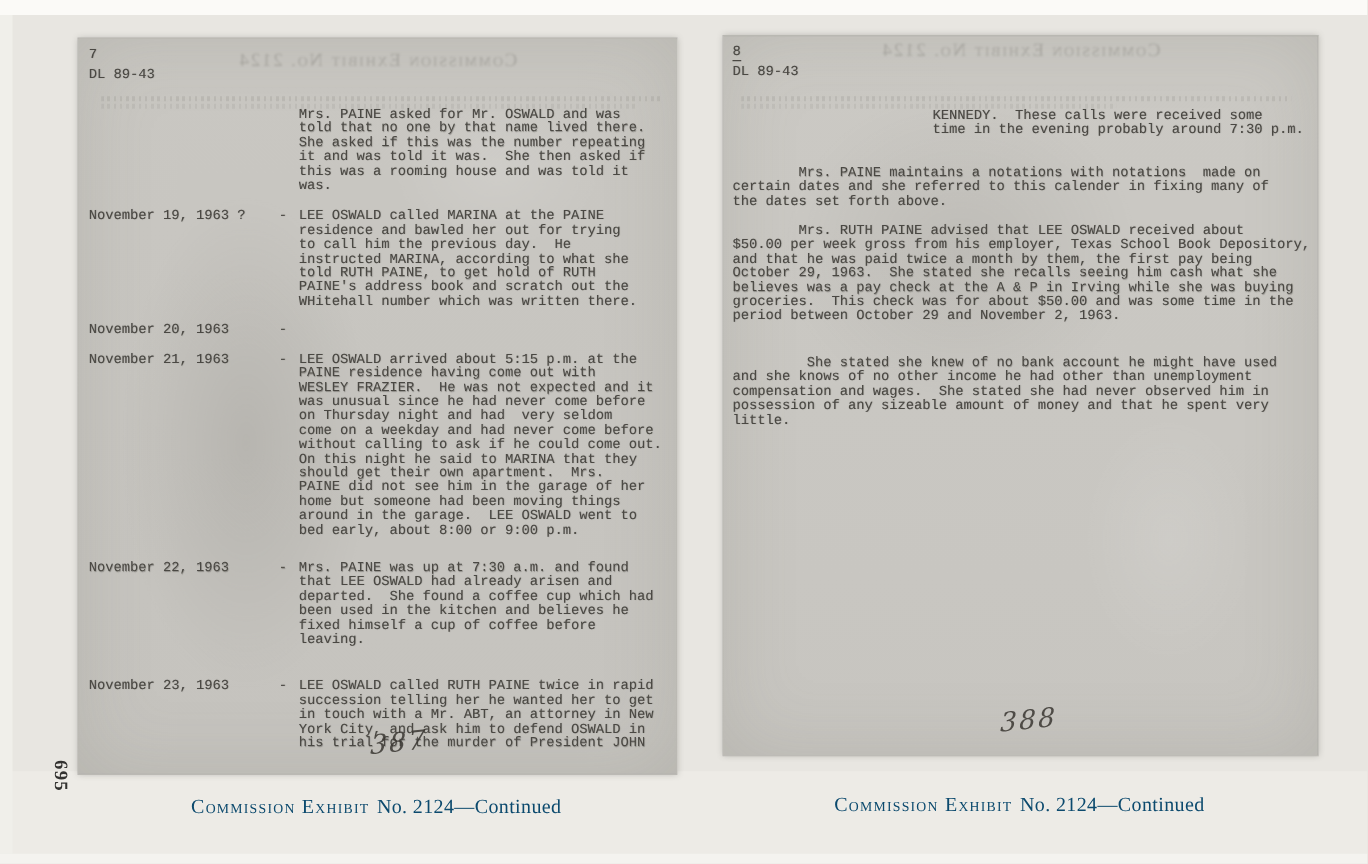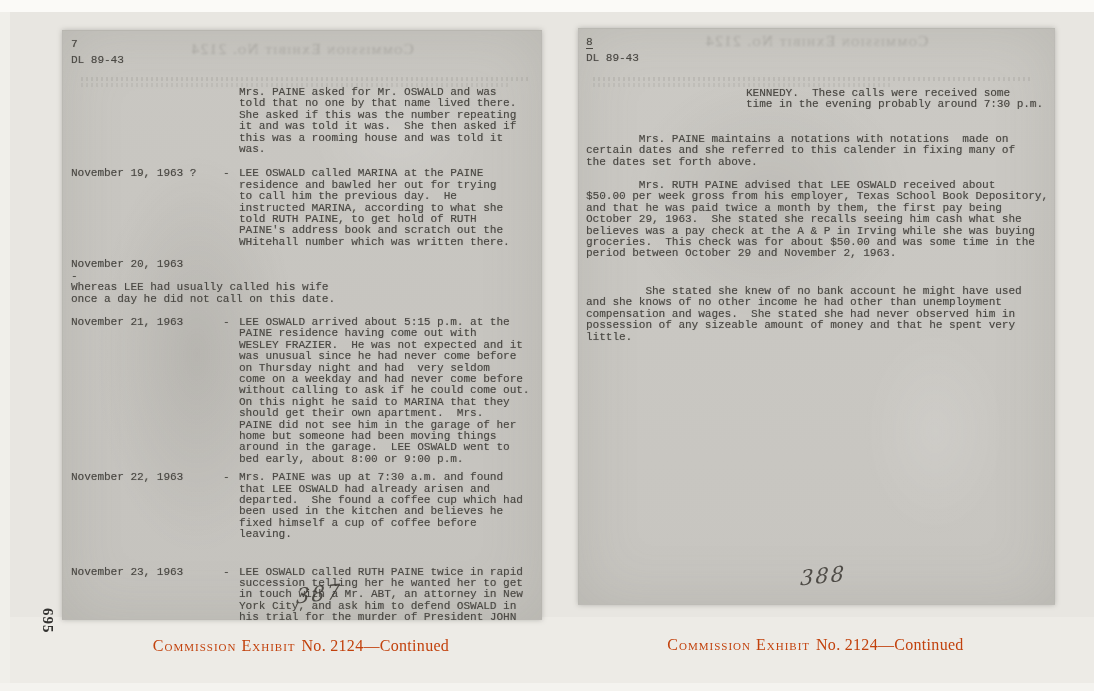--- a/index.html
+++ b/index.html
@@ -65,37 +65,37 @@
 
   .content{position:absolute;left:8px;top:56px;right:3px;}
   .page-right .content{left:7px;top:59px;right:12px;}
 
   .hang{margin-left:168px;white-space:pre;}
   .page-right .hang{margin-left:160px;}
   .entry{display:flex;align-items:flex-start;}
   .e-date{width:152px;flex:none;white-space:pre;}
   .e-dash{width:16px;flex:none;white-space:pre;}
   .e-text{white-space:pre;}
-  .mt13{margin-top:13px;} .mt11{margin-top:11px;flex-direction:column;} .mt12{margin-top:12px;}
-  .mt7{margin-top:7px;} .mt10{margin-top:26px;} .mt23{margin-top:23px;}
+  .mt13{margin-top:13px;} .mt11{margin-top:11px;} .mt12{margin-top:12px;}
+  .mt7{margin-top:19px;} .mt10{margin-top:26px;} .mt23{margin-top:23px;}
   .para{white-space:pre;}
 
   .hand-num{
     position:absolute;
     font-family:"DejaVu Serif", serif;font-style:italic;
     font-size:21px;color:#3a3732;opacity:.85;
     transform:rotate(-6deg) skewX(-8deg);
     text-shadow:none;letter-spacing:2px;
   }
   .page-left .hand-num{left:233px;top:558px;}
   .page-right .hand-num{left:221px;top:542px;}
 
   .caption{
     position:absolute;text-align:center;
-    font-family:"Liberation Serif", serif;font-size:16px;color:#c2410c;
+    font-family:"Liberation Serif", serif;font-size:16px;color:#0c4a6e;
     letter-spacing:.3px;
   }
   .caption-left{left:62px;top:637px;width:478px;}
   .caption-right{left:578px;top:636px;width:475px;}
   .cap-sc{font-variant:small-caps;letter-spacing:1px;}
   .cap-rest{margin-left:6px;}
 
   .book-num{
     position:absolute;left:4px;top:608px;width:44px;height:52px;
   }
@@ -135,22 +135,20 @@
 residence and bawled her out for trying
 to call him the previous day.  He
 instructed MARINA, according to what she
 told RUTH PAINE, to get hold of RUTH
 PAINE's address book and scratch out the
 WHitehall number which was written there.</div>
     </div>
     <div class="entry mt11">
       <div class="e-date">November 20, 1963</div>
       <div class="e-dash">-</div>
-      <div class="e-text">Whereas LEE had usually called his wife
-once a day he did not call on this date.</div>
     </div>
     <div class="entry mt12">
       <div class="e-date">November 21, 1963</div>
       <div class="e-dash">-</div>
       <div class="e-text">LEE OSWALD arrived about 5:15 p.m. at the
 PAINE residence having come out with
 WESLEY FRAZIER.  He was not expected and it
 was unusual since he had never come before
 on Thursday night and had  very seldom
 come on a weekday and had never come before

